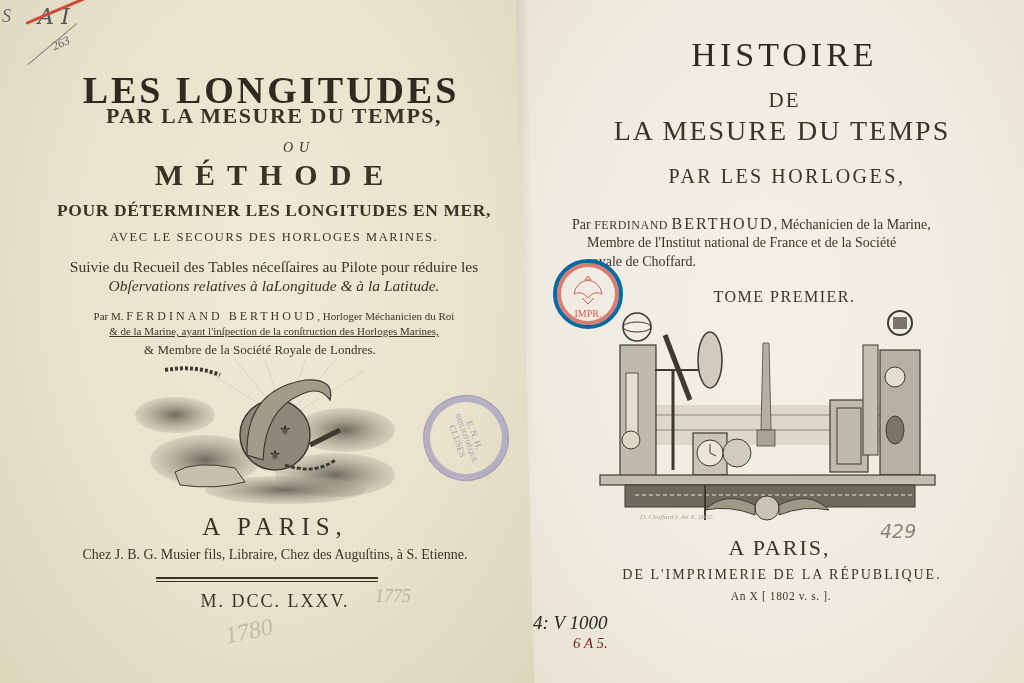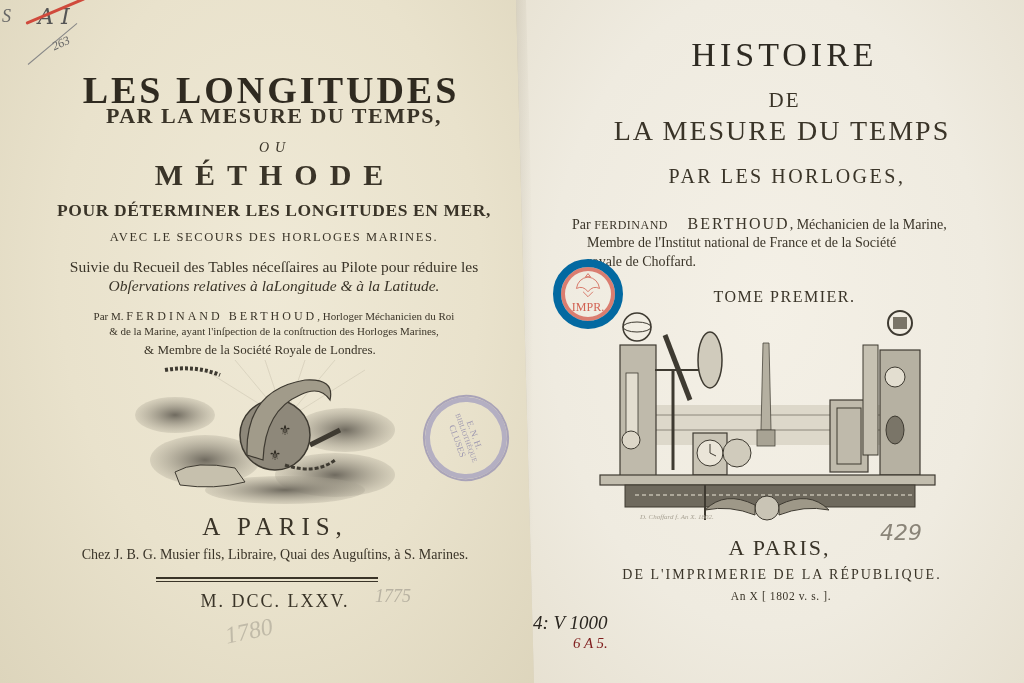--- a/index.html
+++ b/index.html
@@ -22,29 +22,29 @@
       clip-path: polygon(4px 0, 14px 0, 32px 683px, 22px 683px);
     }
 
     .abs { position: absolute; white-space: nowrap; }
     .center-l { left: 0; width: 520px; text-align: center; }
     .center-r { left: 530px; width: 494px; text-align: center; }
 
     
     .l-title { top: 52px; font-size: 38px; letter-spacing: 3px; font-weight: bold; color: #2f2a20; padding-left: 22px; margin-top: 16px; }
     .l-sub1 { top: 103px; font-size: 22px; letter-spacing: 1.5px; font-weight: bold; padding-left: 28px; }
-    .l-ou { top: 140px; font-size: 14px; font-style: italic; letter-spacing: 6px; padding-left: 30px; }
+    .l-ou { top: 140px; font-size: 14px; font-style: italic; letter-spacing: 6px; padding-left: 30px; margin-left: 24px; }
     .l-methode { top: 158px; font-size: 30px; letter-spacing: 12px; font-weight: bold; padding-left: 30px; }
     .l-pour { top: 200px; font-size: 17.5px; font-weight: bold; letter-spacing: 0.6px; padding-left: 28px; }
     .l-avec { top: 230px; font-size: 12.5px; letter-spacing: 1.6px; padding-left: 28px; }
     .l-suivie1 { top: 258px; font-size: 15.5px; padding-left: 28px; }
     .l-suivie2 { top: 277px; font-size: 15.5px; font-style: italic; padding-left: 28px; }
     .l-par1 { top: 309px; font-size: 11px; padding-left: 28px; }
     .l-par1 .sc { letter-spacing: 3px; font-size: 12px; }
-    .l-par2 { top: 325px; font-size: 11px; padding-left: 28px; }
+    .l-par2 { top: 325px; font-size: 11px; padding-left: 28px; text-decoration: underline; }
     .l-par3 { top: 342px; font-size: 13px; }
     .l-paris { top: 513px; font-size: 25px; letter-spacing: 6px; padding-left: 30px; }
     .l-chez { top: 547px; font-size: 14px; padding-left: 30px; }
     .l-rule { position: absolute; left: 156px; top: 577px; width: 222px; height: 5px; border-top: 2.5px solid #3a3428; border-bottom: 1px solid #3a3428; }
     .l-year { top: 591px; font-size: 18px; letter-spacing: 2px; padding-left: 30px; }
 
     .red-mark { left: 38px; top: 4px; font-size: 22px; color: #555; font-family: "DejaVu Serif", serif; font-style: italic; }
     .red-line { position: absolute; left: 26px; top: 22px; width: 64px; height: 3px; background: #d04a3c; transform: rotate(-23deg); transform-origin: left center; border-radius: 2px; }
     .gray-line { position: absolute; left: 28px; top: 64px; width: 64px; height: 1px; background: #888; transform: rotate(-40deg); transform-origin: left center; }
     .num-263 { left: 52px; top: 36px; font-size: 12px; color: #666; transform: rotate(-25deg); font-style: italic; }
@@ -64,37 +64,37 @@
 
     .vignette-left { position: absolute; left: 135px; top: 360px; width: 300px; height: 150px; }
 
     
     .r-histoire { top: 36px; font-size: 34px; letter-spacing: 4px; color: #2e2a22; padding-left: 15px; }
     .r-de { top: 88px; font-size: 21px; letter-spacing: 2px; padding-left: 15px; }
     .r-mesure { top: 115px; font-size: 28px; letter-spacing: 2px; padding-left: 10px; }
     .r-horloges { top: 165px; font-size: 20px; letter-spacing: 2.5px; padding-left: 20px; }
     .r-par1 { left: 572px; top: 215px; font-size: 14px; }
     .r-par1 .sc { font-size: 12px; letter-spacing: 0.5px; }
-    .r-par1 .big { font-size: 16px; letter-spacing: 2px; margin-left: 16px; }
+    .r-par1 .big { font-size: 16px; letter-spacing: 2px; }
     .r-par2 { left: 587px; top: 235px; font-size: 14px; }
     .r-par3 { left: 587px; top: 254px; font-size: 14px; }
     .r-tome { top: 288px; font-size: 16px; letter-spacing: 1.5px; padding-left: 15px; }
     .r-paris { top: 535px; font-size: 22px; letter-spacing: 2px; padding-left: 5px; }
     .r-imprimerie { top: 567px; font-size: 14px; letter-spacing: 2px; padding-left: 10px; }
     .r-an { top: 590px; font-size: 11.5px; letter-spacing: 0.6px; padding-left: 8px; }
     .r-shelf1 { left: 533px; top: 612px; font-size: 19px; font-style: italic; color: #2a2620; }
     .r-shelf2 { left: 573px; top: 635px; font-size: 15px; font-style: italic; color: #7f1d1d; }
-    .r-429 { left: 880px; top: 520px; font-size: 22px; color: #8a8478; font-style: italic; font-family: "DejaVu Sans", sans-serif; font-weight: 200; }
+    .r-429 { left: 880px; top: 520px; font-size: 19px; color: #8a8478; font-style: italic; font-family: "DejaVu Sans", sans-serif; font-weight: 200; }
     .r-engraver { left: 640px; top: 513px; font-size: 7px; color: #a8a294; font-style: italic; }
 
     .stamp-right {
       position: absolute; left: 553px; top: 259px; width: 70px; height: 70px;
-      border: 8px solid #0369a1; border-radius: 50%;
+      border: 4px solid #0369a1; border-radius: 50%;
       box-shadow: inset 0 0 0 3px rgba(0,0,0,0), inset 0 0 0 4px #da7d70;
-      color: #d26253; font-size: 12px; text-align: center;
+      color: #d26253; font-size: 10px; text-align: center;
       display: flex; flex-direction: column; align-items: center; justify-content: flex-end; padding-bottom: 6px;
     }
     .vignette-right { position: absolute; left: 595px; top: 305px; width: 345px; height: 220px; }
   </style>
 </head>
 <body>
 
 <div class="page-left"></div>
 <div class="page-right"></div>
 <div class="gutter-shadow"></div>
@@ -150,21 +150,21 @@
   <path d="M150 105 Q 180 115 200 100" stroke="#3e3a31" stroke-width="3" fill="none" stroke-dasharray="4 2"></path>
 </svg>
 
 <div class="stamp-left">
   <span>E. N. H.</span>
   <span style="font-size:7px;">BIBLIOTHÈQUE</span>
   <span>CLUSES</span>
 </div>
 
 <div class="abs center-l l-paris">A PARIS,</div>
-<div class="abs center-l l-chez">Chez J. B. G. Musier fils, Libraire, Quai des Auguſtins, à S. Marines.</div>
+<div class="abs center-l l-chez">Chez J. B. G. Musier fils, Libraire, Chez des Auguſtins, à S. Etienne.</div>
 <div class="l-rule"></div>
 <div class="abs center-l l-year">M. DCC. LXXV.</div>
 <div class="abs pencil-l1">1775</div>
 <div class="abs pencil-l2">1780</div>
 
 <div class="abs center-r r-histoire">HISTOIRE</div>
 <div class="abs center-r r-de">DE</div>
 <div class="abs center-r r-mesure">LA MESURE DU TEMPS</div>
 <div class="abs center-r r-horloges">PAR LES HORLOGES,</div>
 <div class="abs r-par1">

